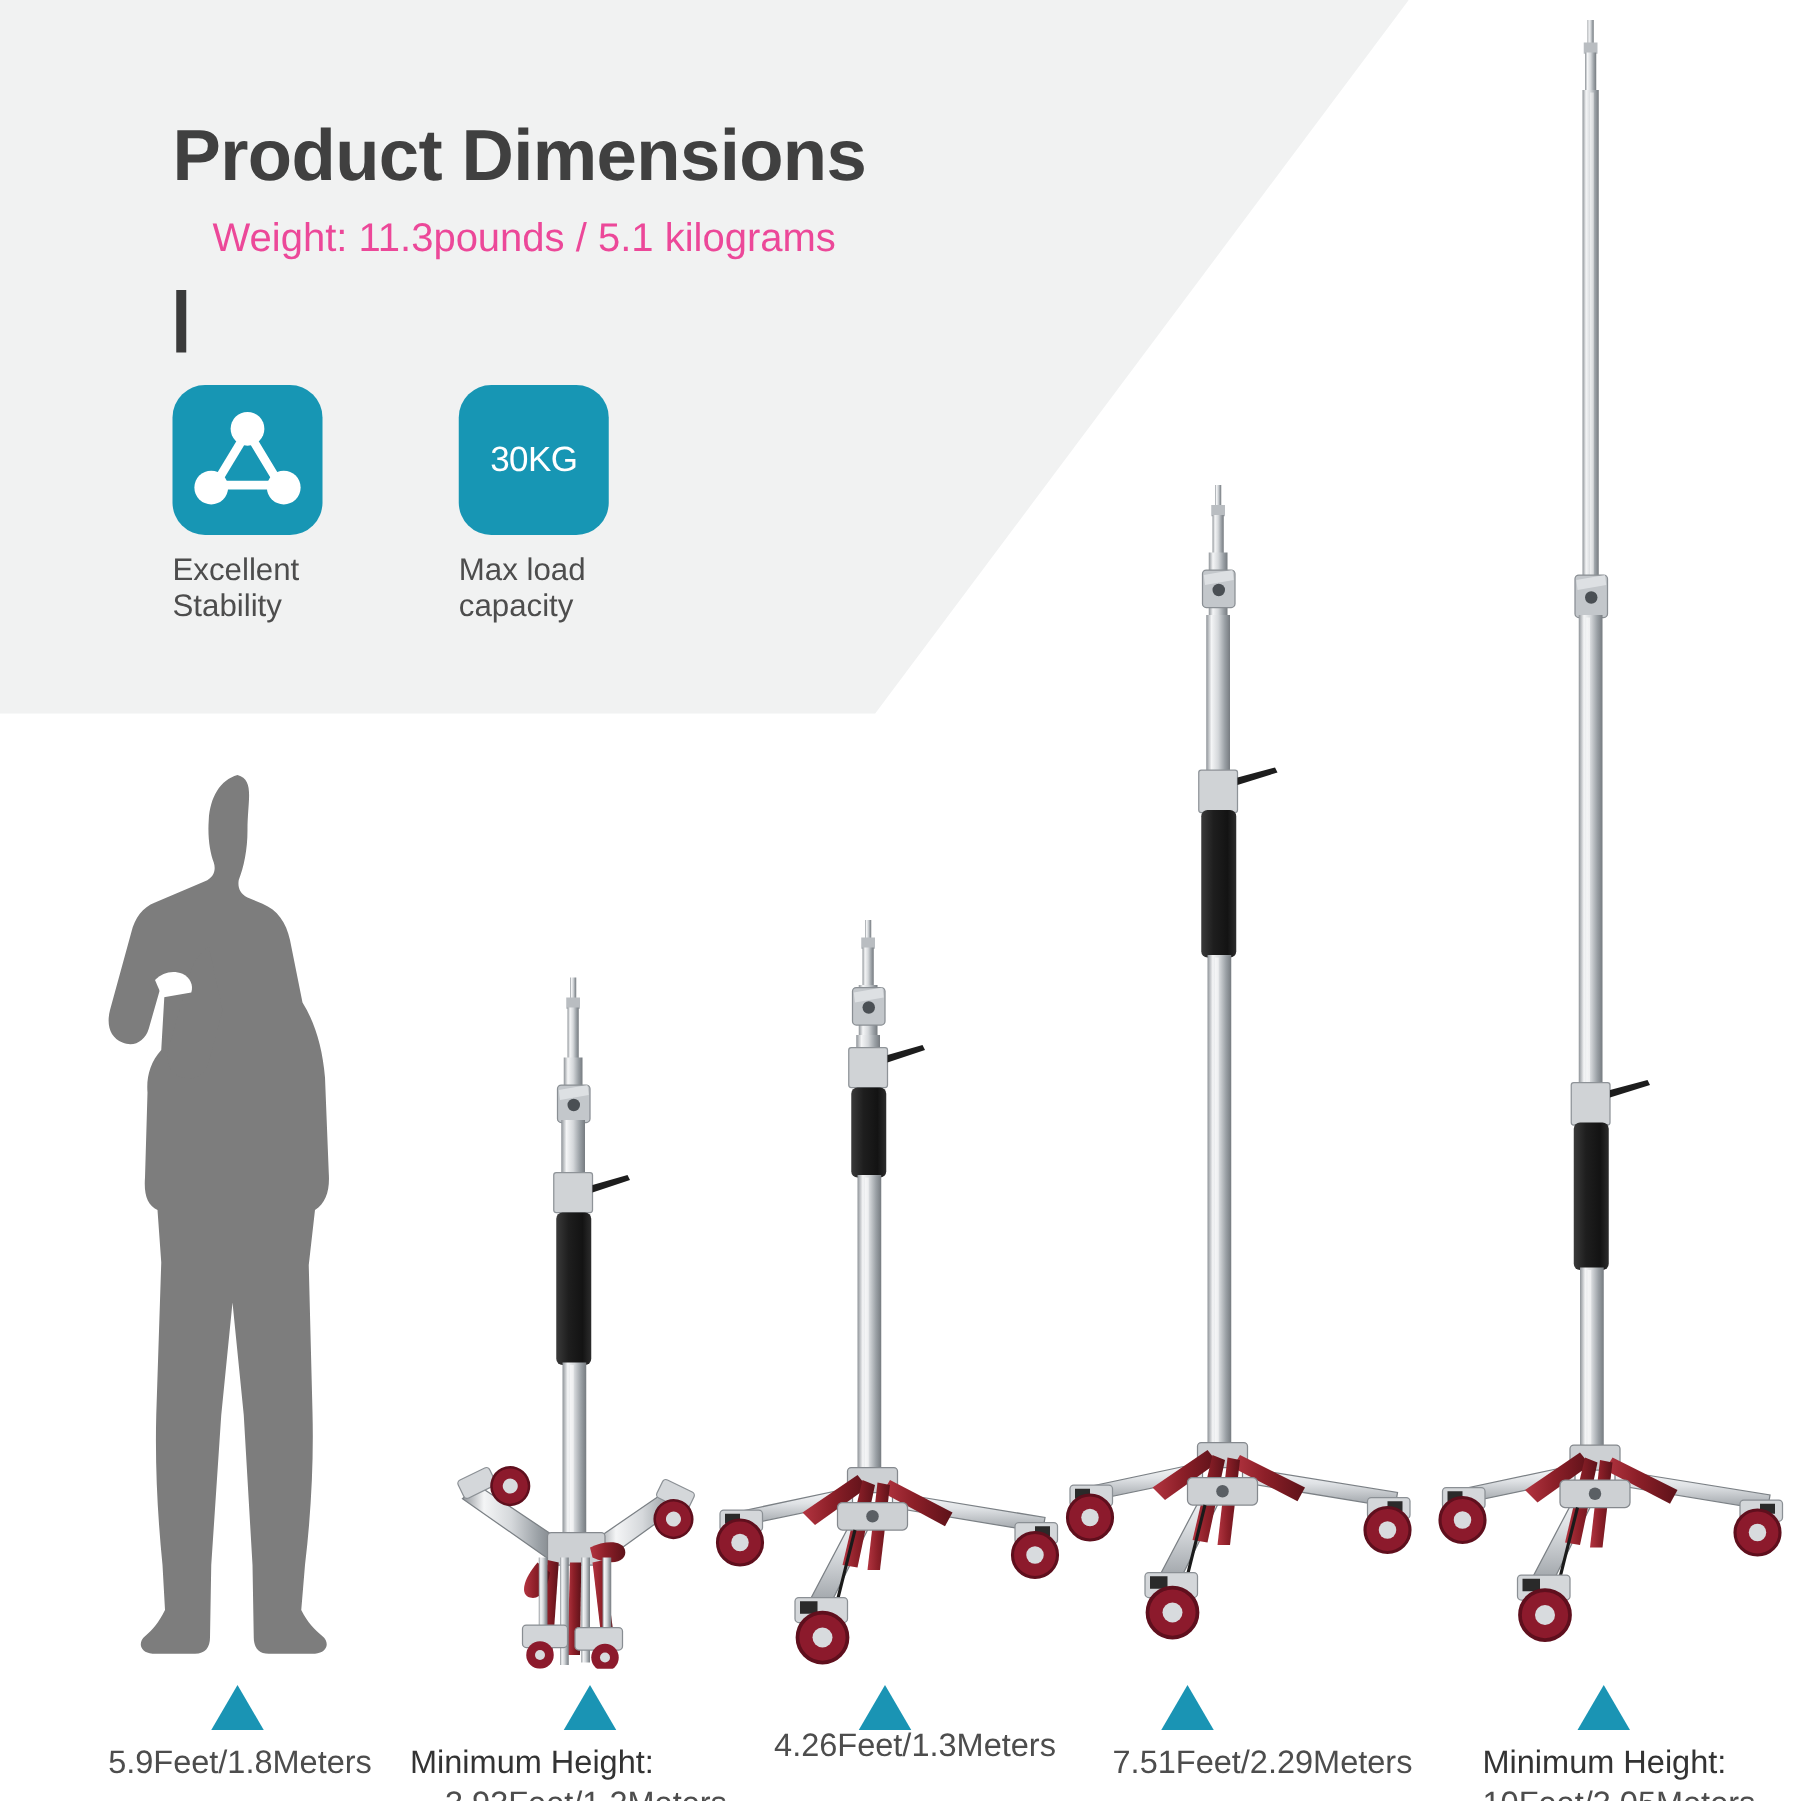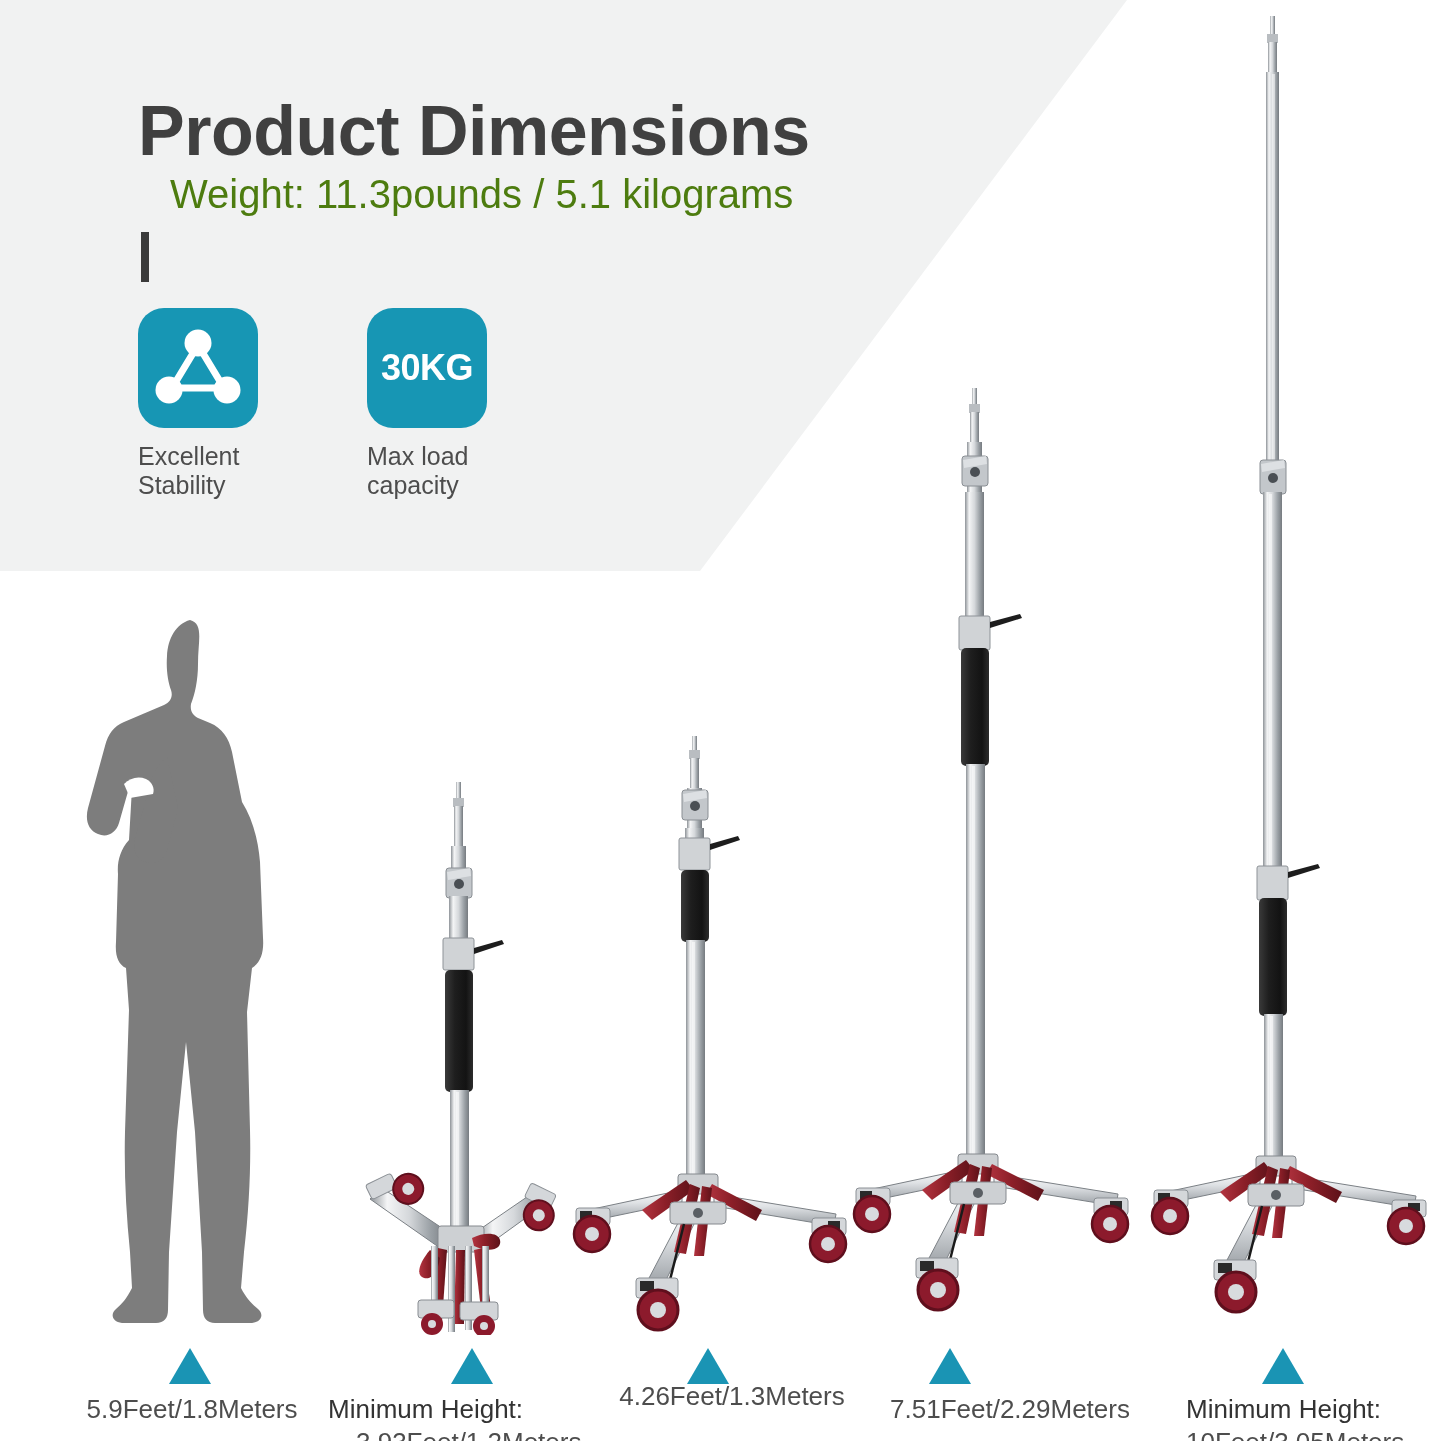--- a/index.html
+++ b/index.html
@@ -17,45 +17,45 @@
     position:absolute;left:0;top:0;width:1436px;height:575px;
     background:#f1f2f2;
     clip-path:polygon(0 0, 1127px 0, 700px 571px, 0 571px);
     z-index:1;
   }
 
   
   .header-block{position:absolute;left:0;top:0;z-index:6;}
   .title{
     position:absolute;left:138px;top:96px;
-    font-size:70px;font-weight:bold;color:#404040;
+    font-size:58px;font-weight:bold;color:#404040;
     letter-spacing:-0.5px;line-height:1;white-space:nowrap;
   }
   .subtitle{
     position:absolute;left:170px;top:172px;
-    font-size:40px;font-weight:400;color:#4d7c0f;
+    font-size:32px;font-weight:400;color:#ec4899;
     white-space:nowrap;
   }
   .tick-mark{
     position:absolute;left:141px;top:232px;
     width:8px;height:50px;background:#3a3a3a;
   }
 
   
   .features{position:absolute;left:138px;top:308px;z-index:6;
             display:flex;gap:109px;}
   .feature{width:120px;}
   .fe-badge{
     width:120px;height:120px;border-radius:26px;
     background:#1796b4;position:relative;
     display:flex;align-items:center;justify-content:center;
   }
   .fe-badge svg{display:block;}
   .fe-kgtext{
-    color:#ffffff;font-size:36px;font-weight:bold;letter-spacing:-0.5px;
+    color:#ffffff;font-size:28px;font-weight:normal;letter-spacing:-0.5px;
     line-height:1;
   }
   .fe-label{
     margin-top:14px;font-size:25px;color:#4d4d4d;line-height:1.16;
     white-space:pre-line;
   }
 
   
   .scene{position:absolute;left:0;top:0;width:1436px;height:1441px;z-index:4;}
 

